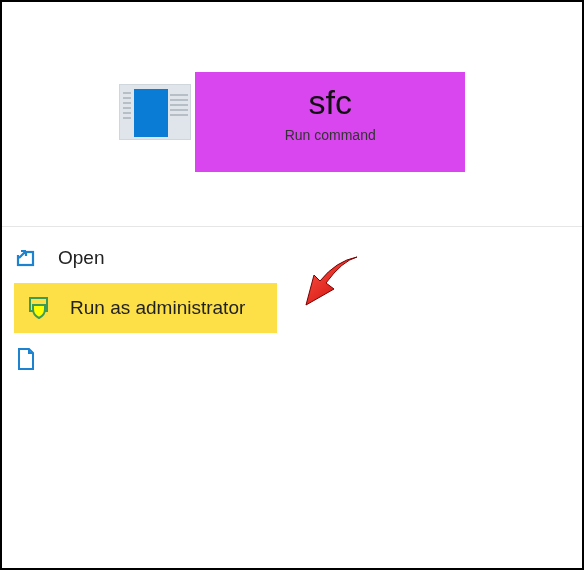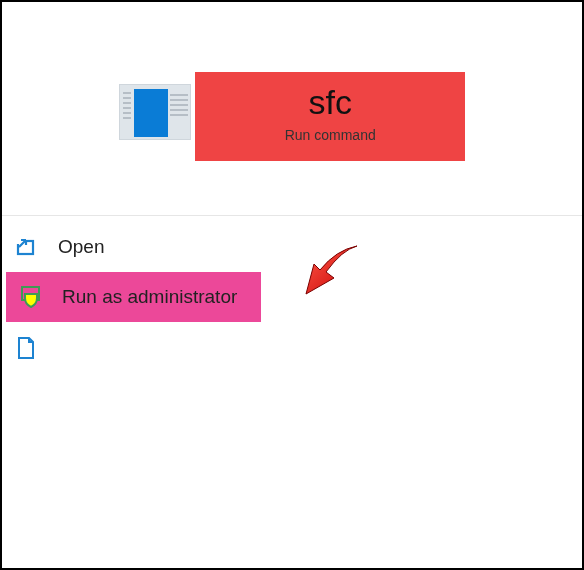--- a/index.html
+++ b/index.html
@@ -46,22 +46,22 @@
     width: 18px;
   }
   .app-icon .right-lines div {
     height: 2px;
     background: #b6bec6;
     margin: 3px 0;
   }
   .title-block {
     margin: 32px auto 0;
     display: inline-block;
-    background: #ef4444;
-    padding: 12px 40px 18px;
+    background: #d946ef;
+    padding: 12px 40px 29px;
     text-align: center;
     min-width: 270px;
   }
   .title-block .title {
     font-size: 34px;
     font-weight: 400;
     color: #111;
     line-height: 1.1;
   }
   .title-block .subtitle {
@@ -86,24 +86,24 @@
     position: relative;
   }
   .menu-item .icon {
     width: 28px;
     display: inline-flex;
     justify-content: flex-start;
     margin-right: 14px;
   }
   .menu-item .label { flex: 0 0 auto; }
   .menu-item.highlight {
-    background: #ec4899;
+    background: #fde047;
     display: inline-flex;
-    padding-right: 24px;
-    margin-left: 4px;
+    padding-right: 32px;
+    margin-left: 12px;
   }
   .menu-row { position: relative; }
   .arrow {
     position: absolute;
     left: 300px;
     top: -32px;
     width: 60px;
     height: 60px;
     pointer-events: none;
   }

